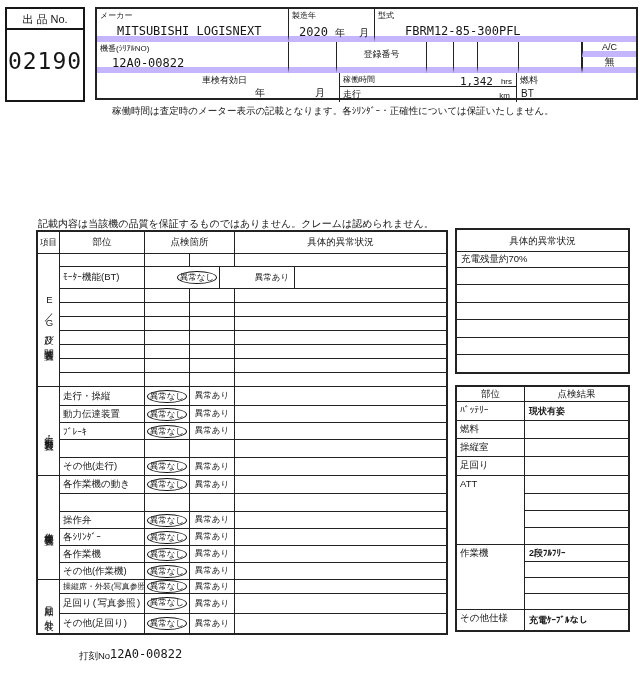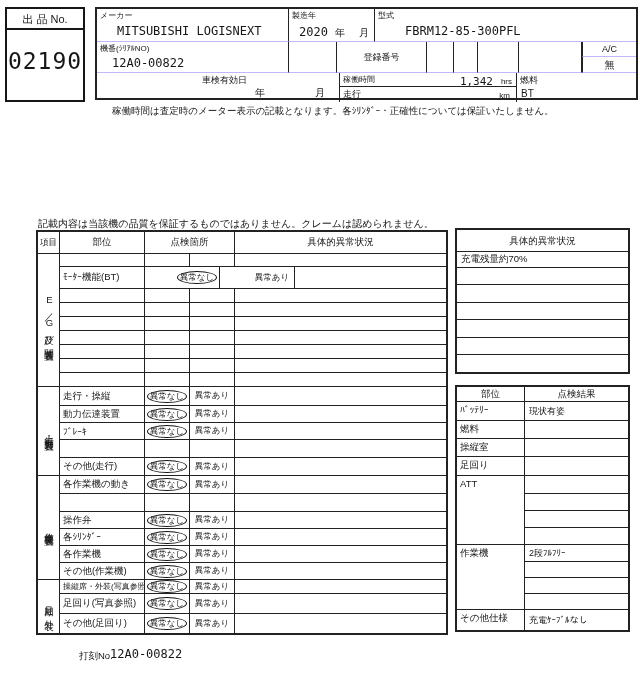--- a/index.html
+++ b/index.html
@@ -2,21 +2,21 @@
 <html><head>
 <meta charset="utf-8">
 <style>
   * { box-sizing: border-box; margin: 0; padding: 0; }
   html,body { width: 640px; height: 680px; background: #fff; }
   body { position: relative; font-family: "Liberation Sans", "DejaVu Sans", sans-serif; color: #161616; }
   .abs { position: absolute; }
   .mono { font-family: "DejaVu Sans Mono", monospace; text-align: center; }
   .cell { position: absolute; }
   .vr { border-right: 1px solid #222; }
-  .hb { border-bottom: 1px solid #c4b5fd; }
+  .hb { border-bottom: 6px solid #c4b5fd; }
   .lab { position: absolute; top: 1px; left: 3px; font-size: 8px; white-space: nowrap; }
   .ctr { display: flex; align-items: center; justify-content: center; }
   
   #lot-box { left: 5px; top: 7px; width: 80px; height: 95px; border: 2px solid #161616; }
   #lot-box .lot-title { height: 21px; border-bottom: 2px solid #161616; text-align: center; font-size: 11px; line-height: 20px; }
   #lot-box .lot-num { text-align: center; font-size: 23px; margin-top: 18px; letter-spacing: 1px; }
   
   #top-table { left: 95px; top: 7px; width: 543px; height: 93px; border: 2px solid #222; }
   .val12 { position: absolute; font-size: 12px; white-space: nowrap; }
   .t9 { font-size: 9px; } .t10 { font-size: 10px; } .t8 { font-size: 8px; }
@@ -43,21 +43,21 @@
   #detail-table .dhead { height: 22px; border-bottom: 1px solid #222; text-align: center; font-size: 9.5px; line-height: 21px; }
   .drow { display: flex; align-items: center; padding-left: 4px; font-size: 9.5px; white-space: nowrap; }
   .drow + .drow { border-top: 1px solid #222; }
   #result-table { left: 455px; top: 385px; width: 175px; border: 2px solid #222; }
   #result-table .rhead { display: flex; height: 15px; border-bottom: 1px solid #222; font-size: 9.5px; }
   #result-table .rhead > div { display: flex; align-items: center; justify-content: center; }
   .rblock { display: flex; }
   .rblock + .rblock { border-top: 1px solid #222; }
   .r-part { width: 68px; border-right: 1px solid #222; padding: 2px 0 0 3px; font-size: 9.5px; white-space: nowrap; }
   .r-results { flex: 1; display: flex; flex-direction: column; }
-  .r-res { display: flex; align-items: center; padding-left: 4px; font-size: 9px; white-space: nowrap; }
+  .r-res { display: flex; align-items: center; padding-left: 4px; font-size: 9px; white-space: nowrap; font-weight: bold; }
   .r-res + .r-res { border-top: 1px solid #222; }
   
   #stamp-label { left: 42px; top: 650px; font-size: 9.5px; margin-left: 37px; }
   #stamp-value { left: 110px; top: 647px; font-size: 12px; }
 </style>
 </head>
 <body>
 
 <div id="lot-box" class="abs">
   <div class="lot-title">出 品 No.</div>
@@ -286,21 +286,21 @@
         <div class="group-label">足回り外装</div>
         <div class="group-rows">
           <div class="irow" style="height: 13px;">
             <div class="c-part" style="font-size: 8px;">操縦席・外装(写真参照)</div>
             <div class="c-ok">
               <div class="circle">異常なし</div>
             </div>
             <div class="c-ng">異常あり</div>
             <div class="c-detail"></div>
           </div>
-          <div class="irow" style="height: 20px;">
+          <div class="irow" style="height: 20px; font-family: Liberation Mono, monospace;">
             <div class="c-part">足回り(写真参照)</div>
             <div class="c-ok">
               <div class="circle">異常なし</div>
             </div>
             <div class="c-ng">異常あり</div>
             <div class="c-detail"></div>
           </div>
           <div class="irow" style="height: 20px;">
             <div class="c-part">その他(足回り)</div>
             <div class="c-ok">

